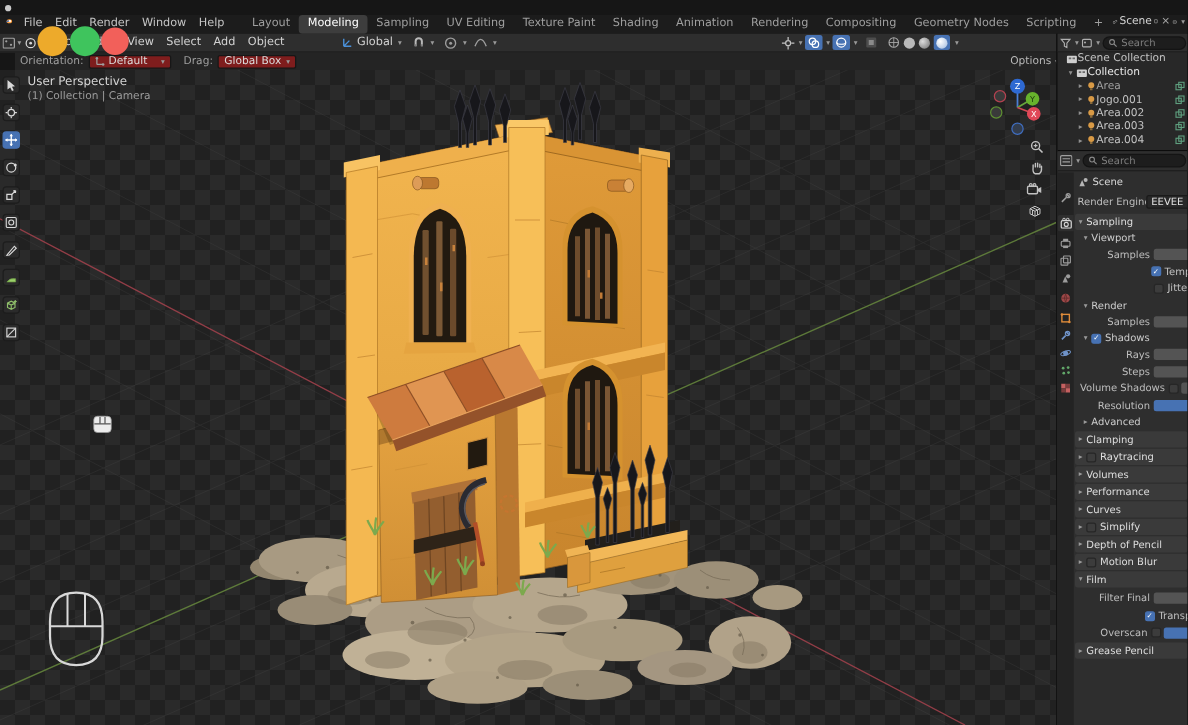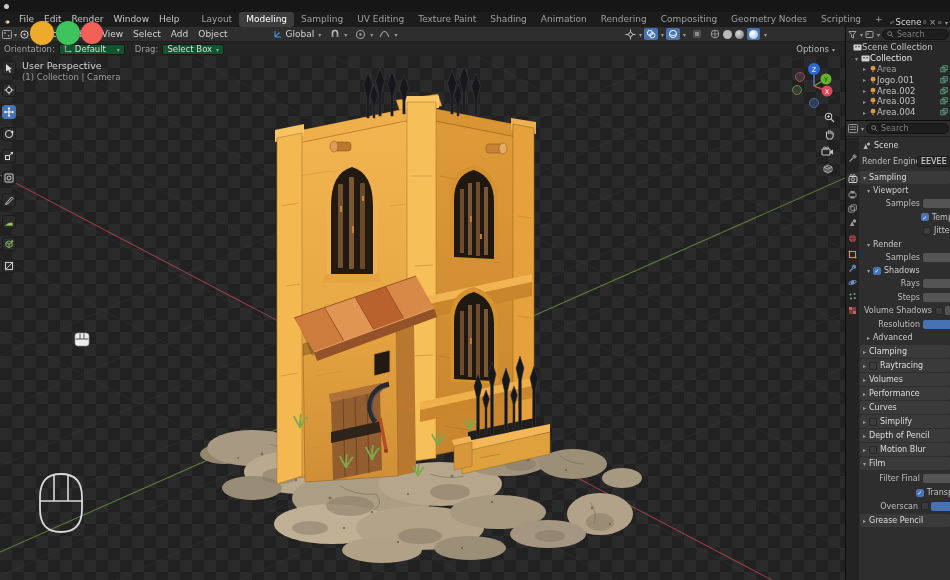--- a/index.html
+++ b/index.html
@@ -7,21 +7,21 @@
   #app{position:relative;width:950px;height:580px;overflow:hidden;background:#161616;
        font-family:"DejaVu Sans",sans-serif;-webkit-font-smoothing:antialiased;cursor:default}
   .abs{position:absolute}
 
   
   .titlebar{left:0;top:0;width:950px;height:12px;background:#050505;color:#ababab;
             font-size:8px;line-height:12px;padding-left:16px;white-space:nowrap;overflow:hidden}
   .win-dot{left:4px;top:4px;width:5px;height:5px;border-radius:50%;background:#c9c9c9}
 
   
-  .topbar{left:0;top:12px;width:950px;height:15px;background:#1c1c1c;display:flex;align-items:flex-end;
+  .topbar{left:0;top:12px;width:950px;height:15px;background:#1c1c1c;display:flex;align-items:flex-start;
           font-size:9px;color:#c5c5c5;white-space:nowrap}
   .blender-logo{width:11px;height:10px;margin:0 4px 0 4px}
   .menu-item{padding:0 5px;line-height:15px}
   .ws-wrap{display:flex;margin-left:10px}
   .ws-tab{padding:0 7px;line-height:15px;color:#9f9f9f}
   .ws-tab.active{background:#3d3d3d;color:#fff;border-radius:3px}
   .scene-widget{margin-left:auto;display:flex;align-items:center;gap:2px;padding-right:2px;
                 width:110px;overflow:hidden;color:#d5d5d5;font-size:8.5px}
 
   
@@ -29,23 +29,23 @@
            font-size:9px;color:#d2d2d2;white-space:nowrap;border-bottom:1px solid #1f1f1f}
   .vh-ico{width:13px;height:11px;display:flex;align-items:center;justify-content:center}
   .mode-dd{display:flex;align-items:center;gap:2px;padding:0 3px}
   .caret{font-size:6px;color:#9a9a9a;margin-left:1px}
   .vh-center{margin-left:40px;display:flex;align-items:center;gap:3px}
   .vh-right{margin-left:auto;display:flex;align-items:center;gap:2px;margin-right:78px}
   .pill-blue{background:#4772b3;border-radius:2px;display:flex;align-items:center;padding:0 2px;height:12px}
   .shade-ball{width:9px;height:9px;border-radius:50%}
 
   
-  .toolsettings{left:0;top:42px;width:845px;height:14px;background:#242424;display:flex;align-items:center;
+  .toolsettings{left:12px;top:42px;width:845px;height:14px;background:#242424;display:flex;align-items:center;
                 font-size:8.5px;color:#b8b8b8;white-space:nowrap}
-  .dropdown{background:#14532d;border:1px solid #171717;border-radius:2px;height:11px;
+  .dropdown{background:#7f1d1d;border:1px solid #171717;border-radius:2px;height:11px;
             display:flex;align-items:center;padding:0 4px;font-size:8.5px;color:#dcdcdc;gap:3px}
 
   
   .viewport{left:0;top:56px;width:845px;height:524px;overflow:hidden;background-color:#212121;
     background-image:
       linear-gradient(45deg,#2a2a2a 25%,transparent 25%,transparent 75%,#2a2a2a 75%),
       linear-gradient(45deg,#2a2a2a 25%,transparent 25%,transparent 75%,#2a2a2a 75%);
     background-size:24px 24px;background-position:0 0,12px 12px}
   .vp-label1{left:22px;top:4px;font-size:9.5px;color:#d4d4d4}
   .vp-label2{left:22px;top:16px;font-size:8.5px;color:#9b9b9b}
@@ -233,21 +233,21 @@
       <svg width="8" height="8" viewBox="0 0 8 8">
         <path d="M1.5,6.5 L1.5,1.5 M1.5,6.5 L6.5,6.5" stroke="#9f9f9f" stroke-width="1"></path>
         <circle cx="1.5" cy="1.5" r="1" fill="#9f9f9f"></circle>
           <circle cx="6.5" cy="6.5" r="1" fill="#9f9f9f"></circle>
       </svg>
       <span>Default</span>
       <span class="caret" style="margin-left:auto">▾</span>
     </span>
     <span style="margin-left:10px;color:#9f9f9f">Drag:</span>
     <span class="dropdown" style="margin-left:4px">
-      <span>Select Box</span>
+      <span>Global Box</span>
       <span class="caret">▾</span>
     </span>
     <span style="margin-left:auto;margin-right:10px;display:flex;align-items:center;gap:2px">
       <span>Options</span>
       <span class="caret">▾</span>
     </span>
   </div>
 
   <div class="abs viewport">
 

